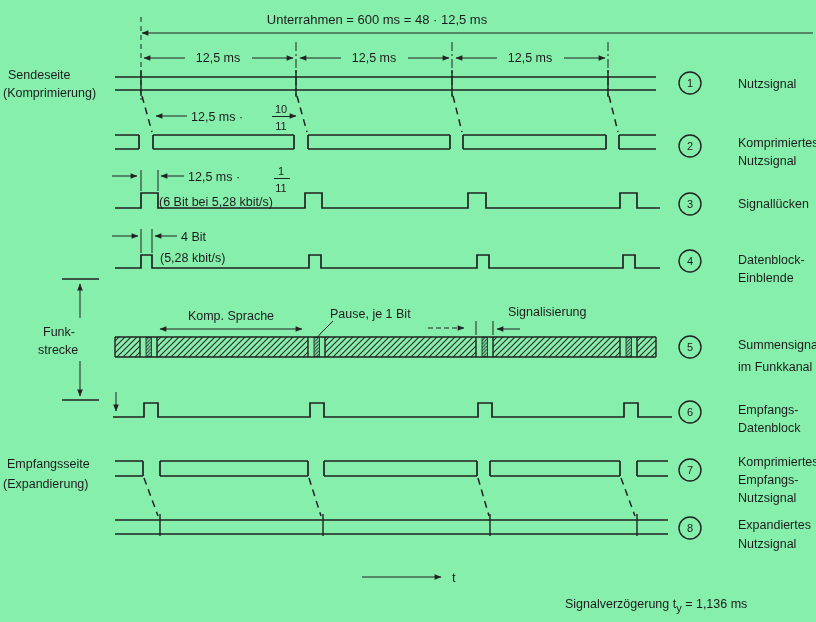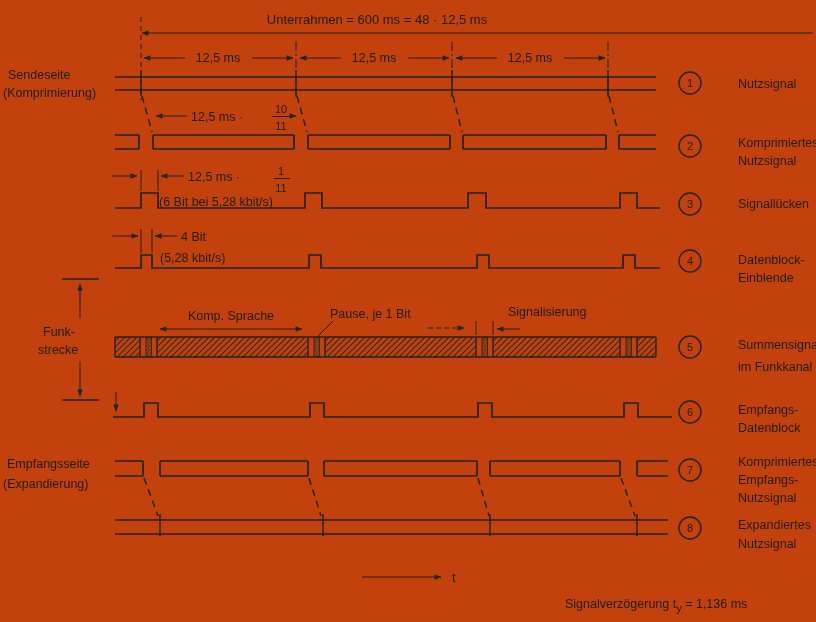--- a/index.html
+++ b/index.html
@@ -1,16 +1,16 @@
 <!DOCTYPE html>
 <html><head>
 <meta charset="utf-8">
 <style>
   html,body{margin:0;padding:0;background:#e8e8e6;}
-  .page{width:816px;height:622px;background:#c2410c;position:relative;margin:0 auto;
+  .page{width:816px;height:622px;background:#86efac;position:relative;margin:0 auto;
         font-family:"Liberation Sans",sans-serif;}
   svg{display:block}
   text{fill:#1d1d1d;font-family:"Liberation Sans",sans-serif;font-size:12.5px;}
   .t-title{font-size:13px;}
   .t-sm{font-size:11px;}
   .t-c{text-anchor:middle;}
   .sig{stroke:#222;stroke-width:1.7;fill:none;}
   .med{stroke:#222;stroke-width:1.4;fill:none;}
   .thin{stroke:#222;stroke-width:1;fill:none;}
   .dim{stroke:#222;stroke-width:1;fill:none;}

